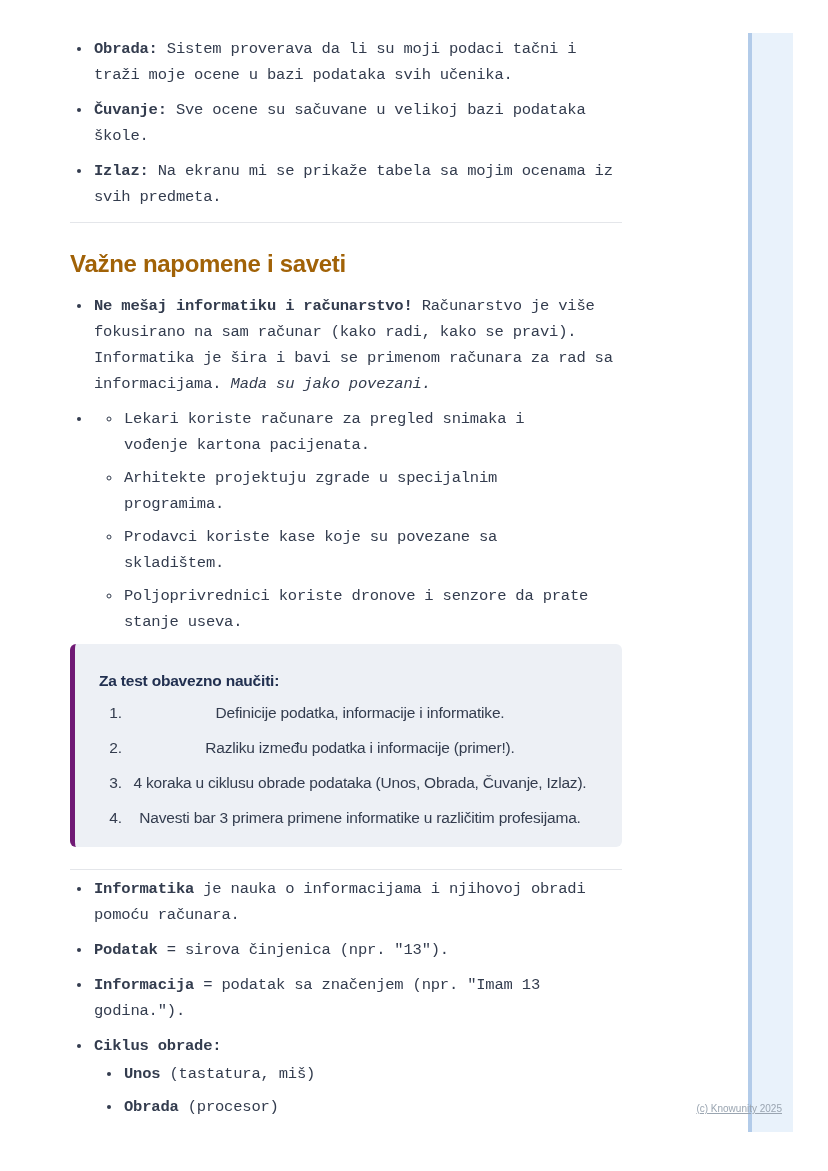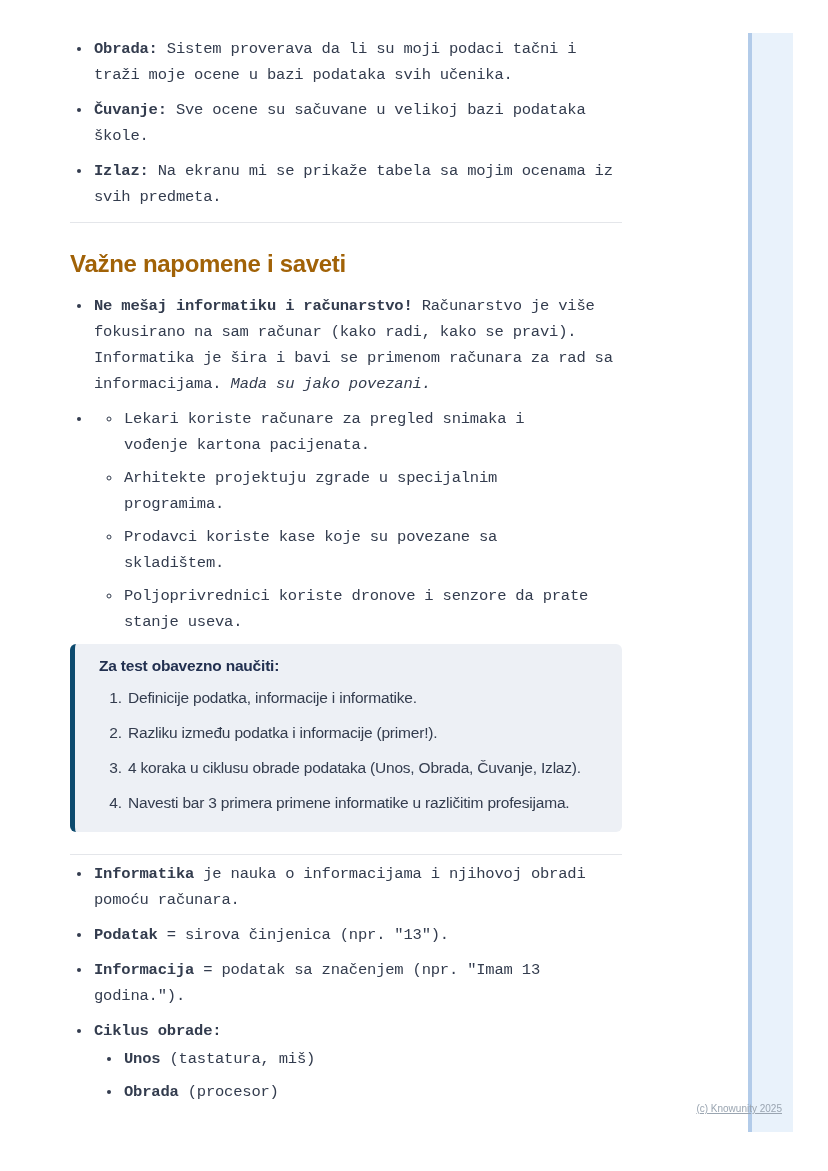--- a/index.html
+++ b/index.html
@@ -26,26 +26,26 @@
   .b{font-weight:bold;}
   .i{font-style:italic;}
   .w-tight{max-width:497px;}
   hr.rule{border:0;border-top:1px solid #e4e6ea;margin:12px 0 0;}
   hr.rule2{margin:22px 0 0;}
   h2.sec{
     color:#a16207;font-size:24px;line-height:30px;letter-spacing:-0.3px;
     font-weight:bold;margin:26px 0 14px;
   }
   .callout{
-    margin:8px 0 0;background:#edf0f5;border-left:5px solid #0c4a6e;
-    border-radius:6px;padding:9px 30px 16px 24px;
+    margin:8px 0 0;background:#edf0f5;border-left:5px solid #701a75;
+    border-radius:6px;padding:24px 30px 16px 24px;
   }
   .callout-title{margin:0;font-weight:bold;color:#223050;}
   .callout ol{margin:6px 0 0;padding:0 0 0 27px;}
-  .callout ol li{margin:0 0 9px;padding-left:2px;}
+  .callout ol li{margin:0 0 9px;padding-left:2px;text-align:center;}
   .callout ol li:last-child{margin-bottom:0;}
   .footer{
     position:absolute;top:1101px;right:46px;z-index:3;
     font-size:10px;letter-spacing:0;color:#9aa5b1;line-height:15px;text-decoration:underline;
   }
 </style>
 </head>
 <body>
 
 <div class="page-strip"></div>

